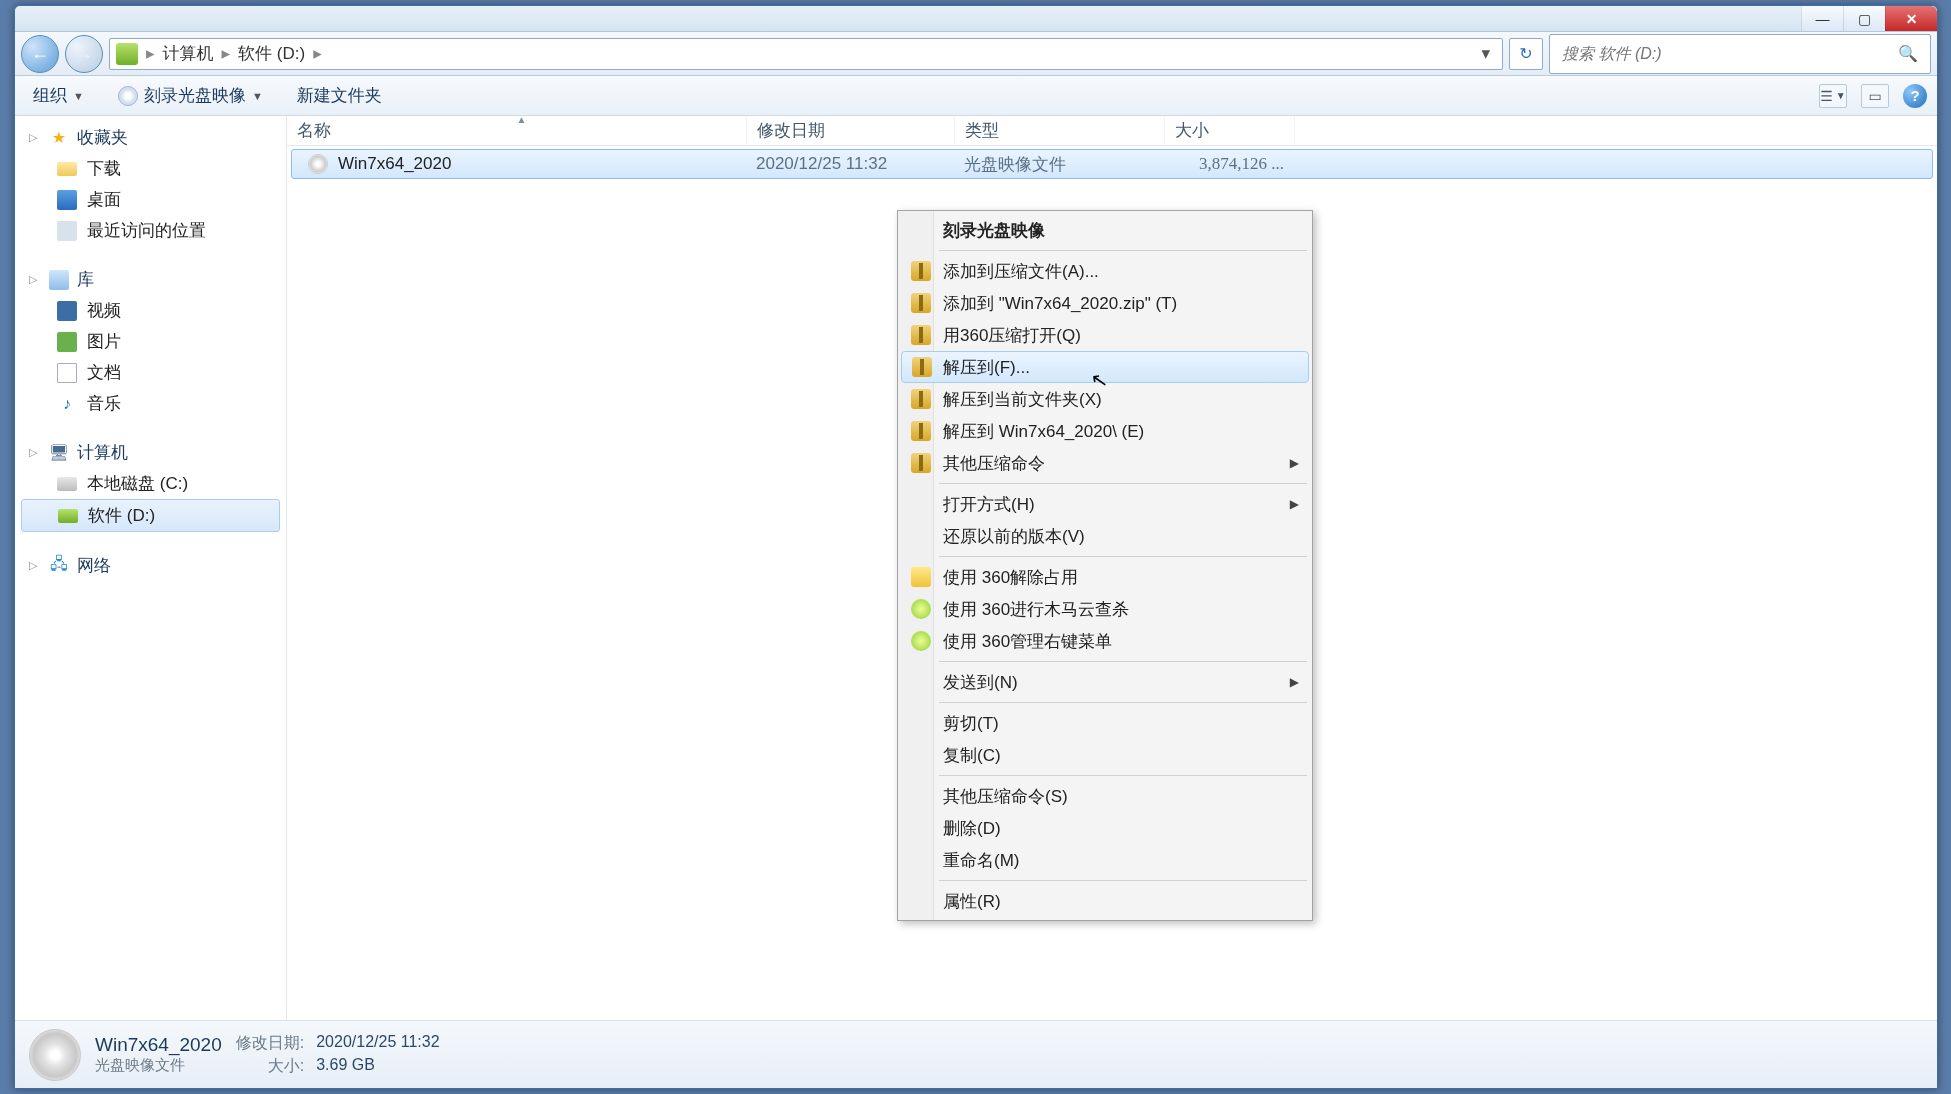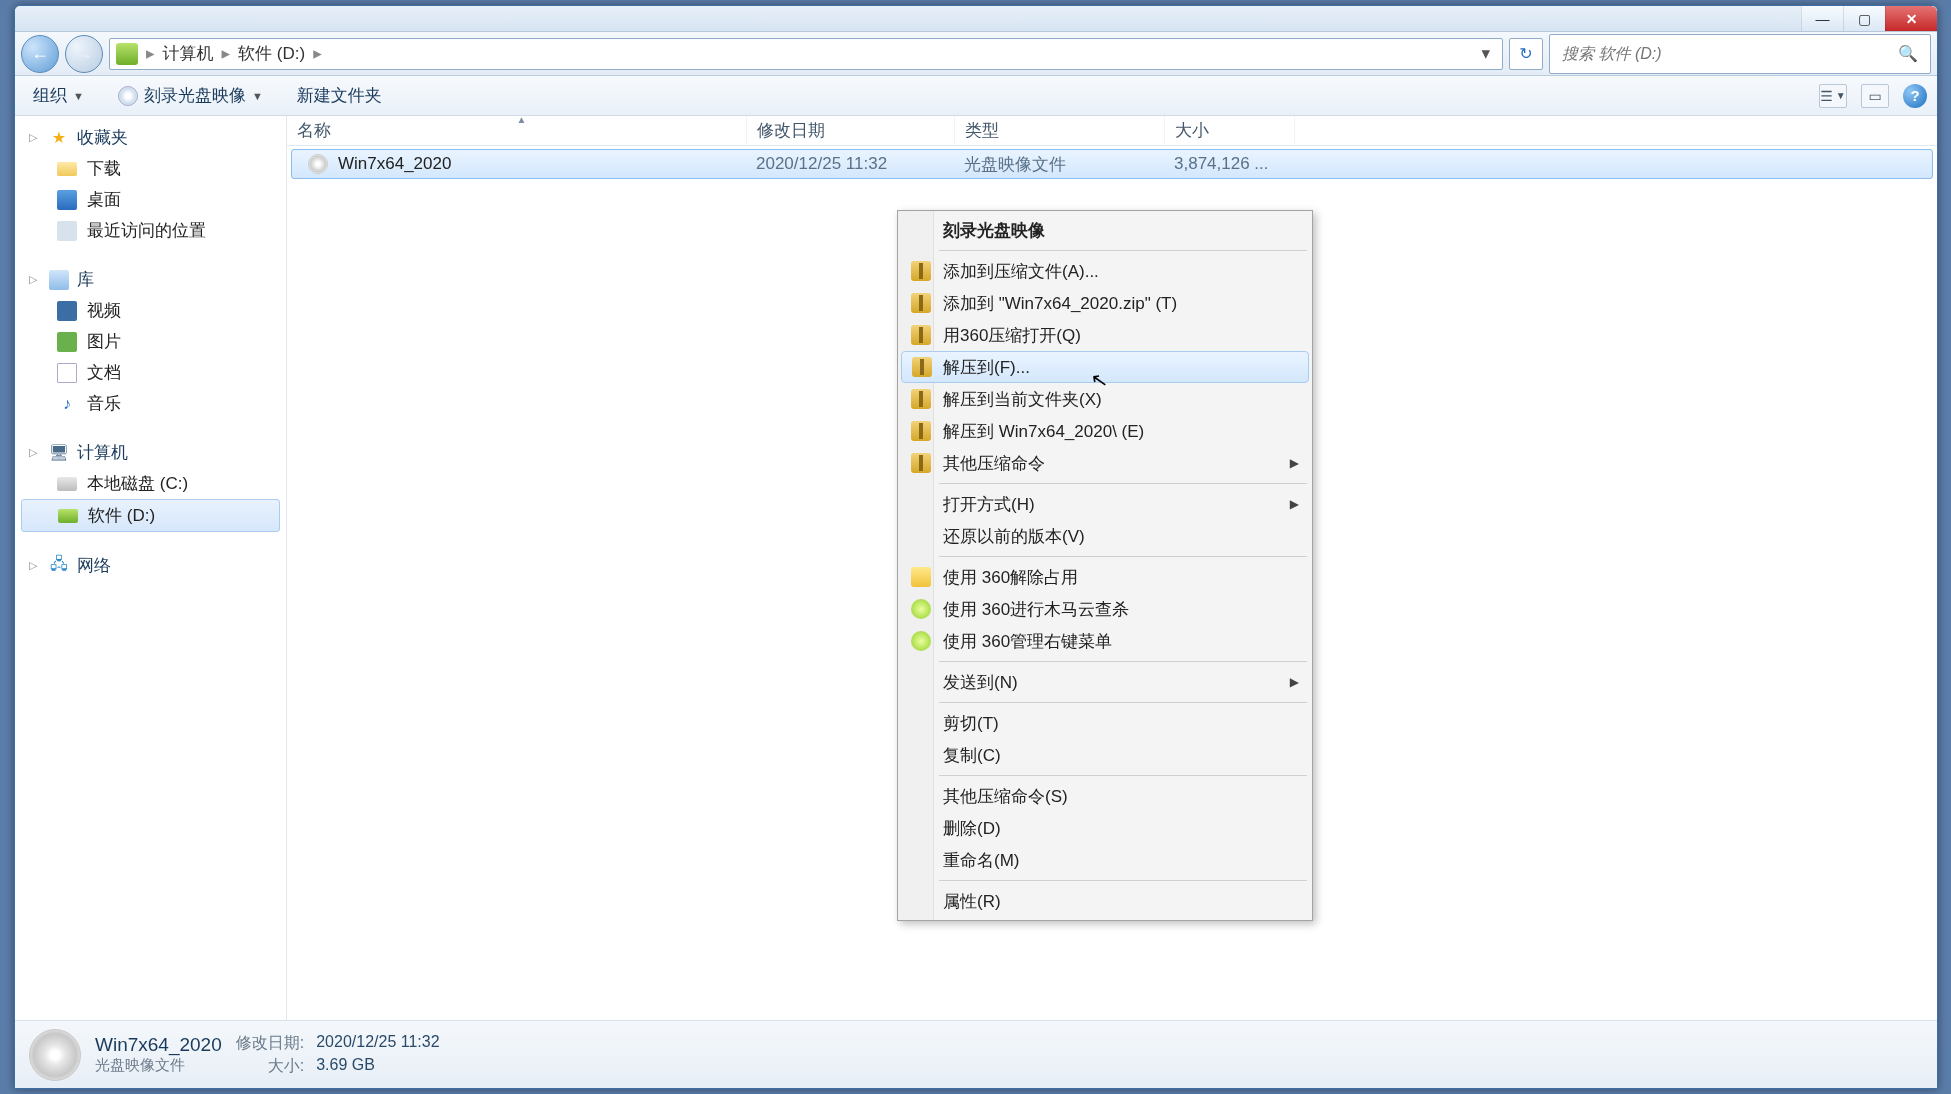--- a/index.html
+++ b/index.html
@@ -62,21 +62,21 @@
   .cols .col.type { width: 210px; }
   .cols .col.size { width: 130px; text-align: right; }
   .cols .col.name .sort { position: absolute; left: 50%; top: -2px; font-size: 10px; color: #7a8fa5; }
   .filelist { flex: 1; position: relative; }
   .row { display: flex; align-items: center; height: 30px; font-size: 17px; color: #222; margin: 3px 4px; padding: 0 6px; }
   .row.selected { background: linear-gradient(#eaf4ff,#d3e7fc); border: 1px solid #8abdf0; border-radius: 3px; }
   .row .cell { padding: 0 10px; }
   .row .cell.name { width: 448px; display: flex; align-items: center; gap: 10px; }
   .row .cell.date { width: 208px; color: #5a7289; }
   .row .cell.type { width: 210px; color: #5a7289; }
-  .row .cell.size { width: 130px; color: #5a7289; }
+  .row .cell.size { width: 130px; text-align: right; color: #5a7289; font-family: Liberation Serif, serif; }
   .row .iso-icon { width: 20px; height: 20px; border-radius: 50%; background: radial-gradient(circle, #fff 15%, #eee 30%, #ccc 60%, #fff 80%); border: 1px solid #ccc; }
 
   
   .ctxmenu { position: absolute; left: 610px; top: 64px; width: 416px; background: #f4f4f4; border: 1px solid #a3a3a3; box-shadow: 3px 3px 8px rgba(0,0,0,.25); font-size: 17px; padding: 3px; }
   .ctxmenu .mi { display: flex; align-items: center; height: 32px; padding: 0 10px 0 42px; position: relative; color: #222; }
   .ctxmenu .mi.bold { font-weight: bold; }
   .ctxmenu .mi.hover { background: linear-gradient(#eaf4ff,#d3e7fc); border: 1px solid #a9cdef; border-radius: 4px; padding-left: 41px; }
   .ctxmenu .mi .mico { position: absolute; left: 10px; width: 20px; height: 20px; border-radius: 3px; }
   .ctxmenu .mi .mico.zip { background: linear-gradient(#f2d37a,#d6a728); }
   .ctxmenu .mi .mico.zip::after { content:""; position:absolute; left:8px; top:2px; width:4px; height:16px; background:#8a6a18; }

